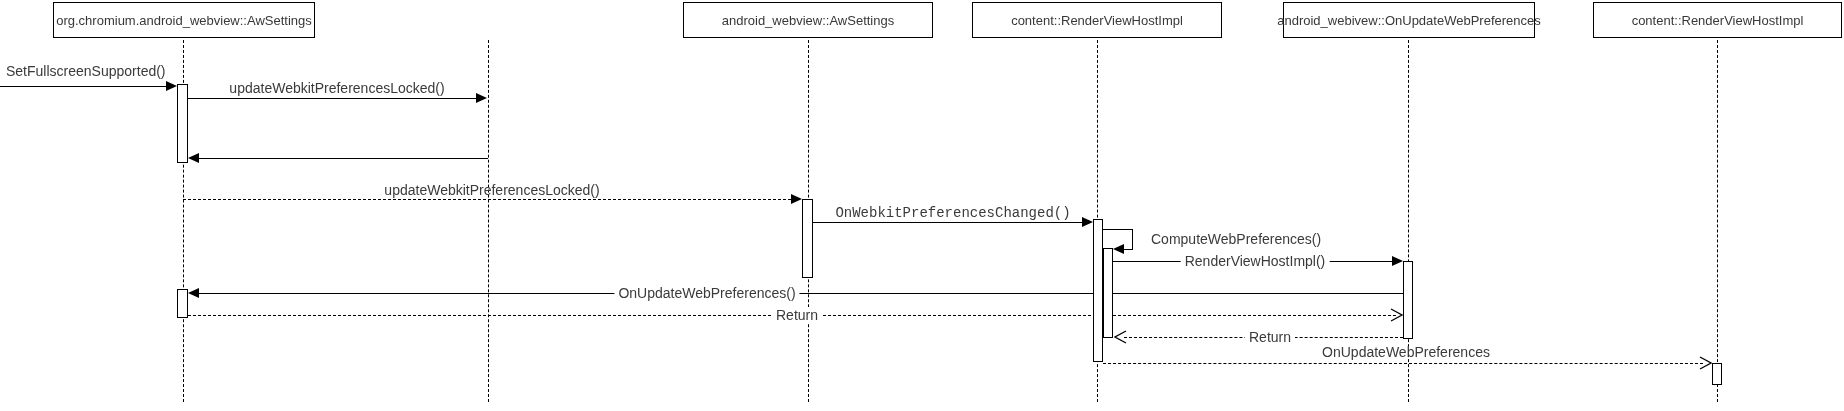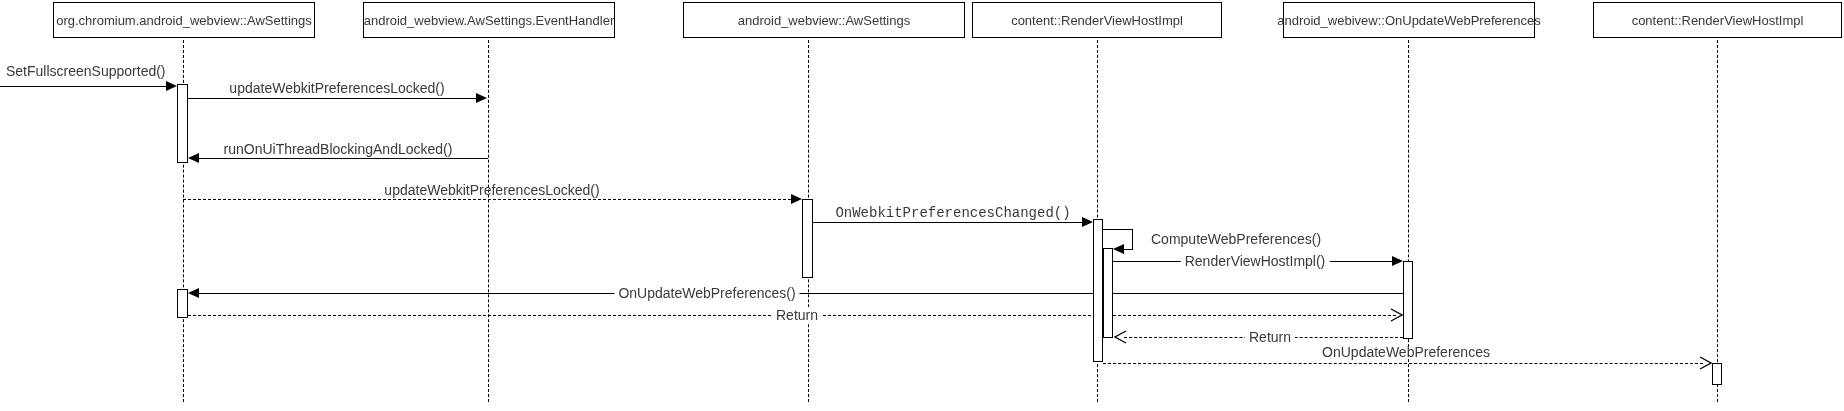--- a/index.html
+++ b/index.html
@@ -38,22 +38,21 @@
   }
   .mlabel.leftalign{transform:none;}
   .mlabel.inline{background:#ffffff;padding:0 4px;}
 </style>
 </head>
 <body>
 
 <div id="canvas">
 
   <div class="pbox" style="left:53px;width:262px;">org.chromium.android_webview::AwSettings</div>
-  <div class="pbox" style="left:363px;width:252px;">android_webview.AwSettings.EventHandler</div>
-  <div class="pbox" style="left:683px;width:282px;">android_webview::AwSettings</div>
+  <div class="pbox" style="left:683px;width:250px;">android_webview::AwSettings</div>
   <div class="pbox" style="left:972px;width:250px;">content::RenderViewHostImpl</div>
   <div class="pbox" style="left:1283px;width:252px;">android_webivew::OnUpdateWebPreferences</div>
   <div class="pbox" style="left:1593px;width:249px;">content::RenderViewHostImpl</div>
 
   <div class="lifeline" style="left:183px;"></div>
   <div class="lifeline" style="left:488px;"></div>
   <div class="lifeline" style="left:808px;"></div>
   <div class="lifeline" style="left:1097px;"></div>
   <div class="lifeline" style="left:1408px;"></div>
   <div class="lifeline" style="left:1717px;"></div>
@@ -67,21 +66,20 @@
   <div class="act" style="left:1712px;top:363px;width:10px;height:22px;"></div>
 
   <div class="mlabel leftalign" style="left:6px;top:63px;">SetFullscreenSupported()</div>
   <div class="hline" style="left:0px;top:86px;width:168px;"></div>
   <div class="ah r" style="left:166px;top:81px;"></div>
 
   <div class="mlabel" style="left:337px;top:80px;">updateWebkitPreferencesLocked()</div>
   <div class="hline" style="left:188px;top:98px;width:290px;"></div>
   <div class="ah r" style="left:476px;top:93px;"></div>
 
-  <div class="mlabel" style="left:338px;top:141px;">runOnUiThreadBlockingAndLocked()</div>
   <div class="hline" style="left:199px;top:158px;width:289px;"></div>
   <div class="ah l" style="left:188px;top:153px;"></div>
 
   <div class="mlabel" style="left:492px;top:182px;">updateWebkitPreferencesLocked()</div>
   <div class="hline dashed" style="left:183px;top:199px;width:608px;"></div>
   <div class="ah r" style="left:791px;top:194px;"></div>
 
   <div class="mlabel" style="left:953px;top:205px;font-family:Liberation Mono, monospace;">OnWebkitPreferencesChanged()</div>
   <div class="hline" style="left:813px;top:222px;width:269px;"></div>
   <div class="ah r" style="left:1082px;top:217px;"></div>

